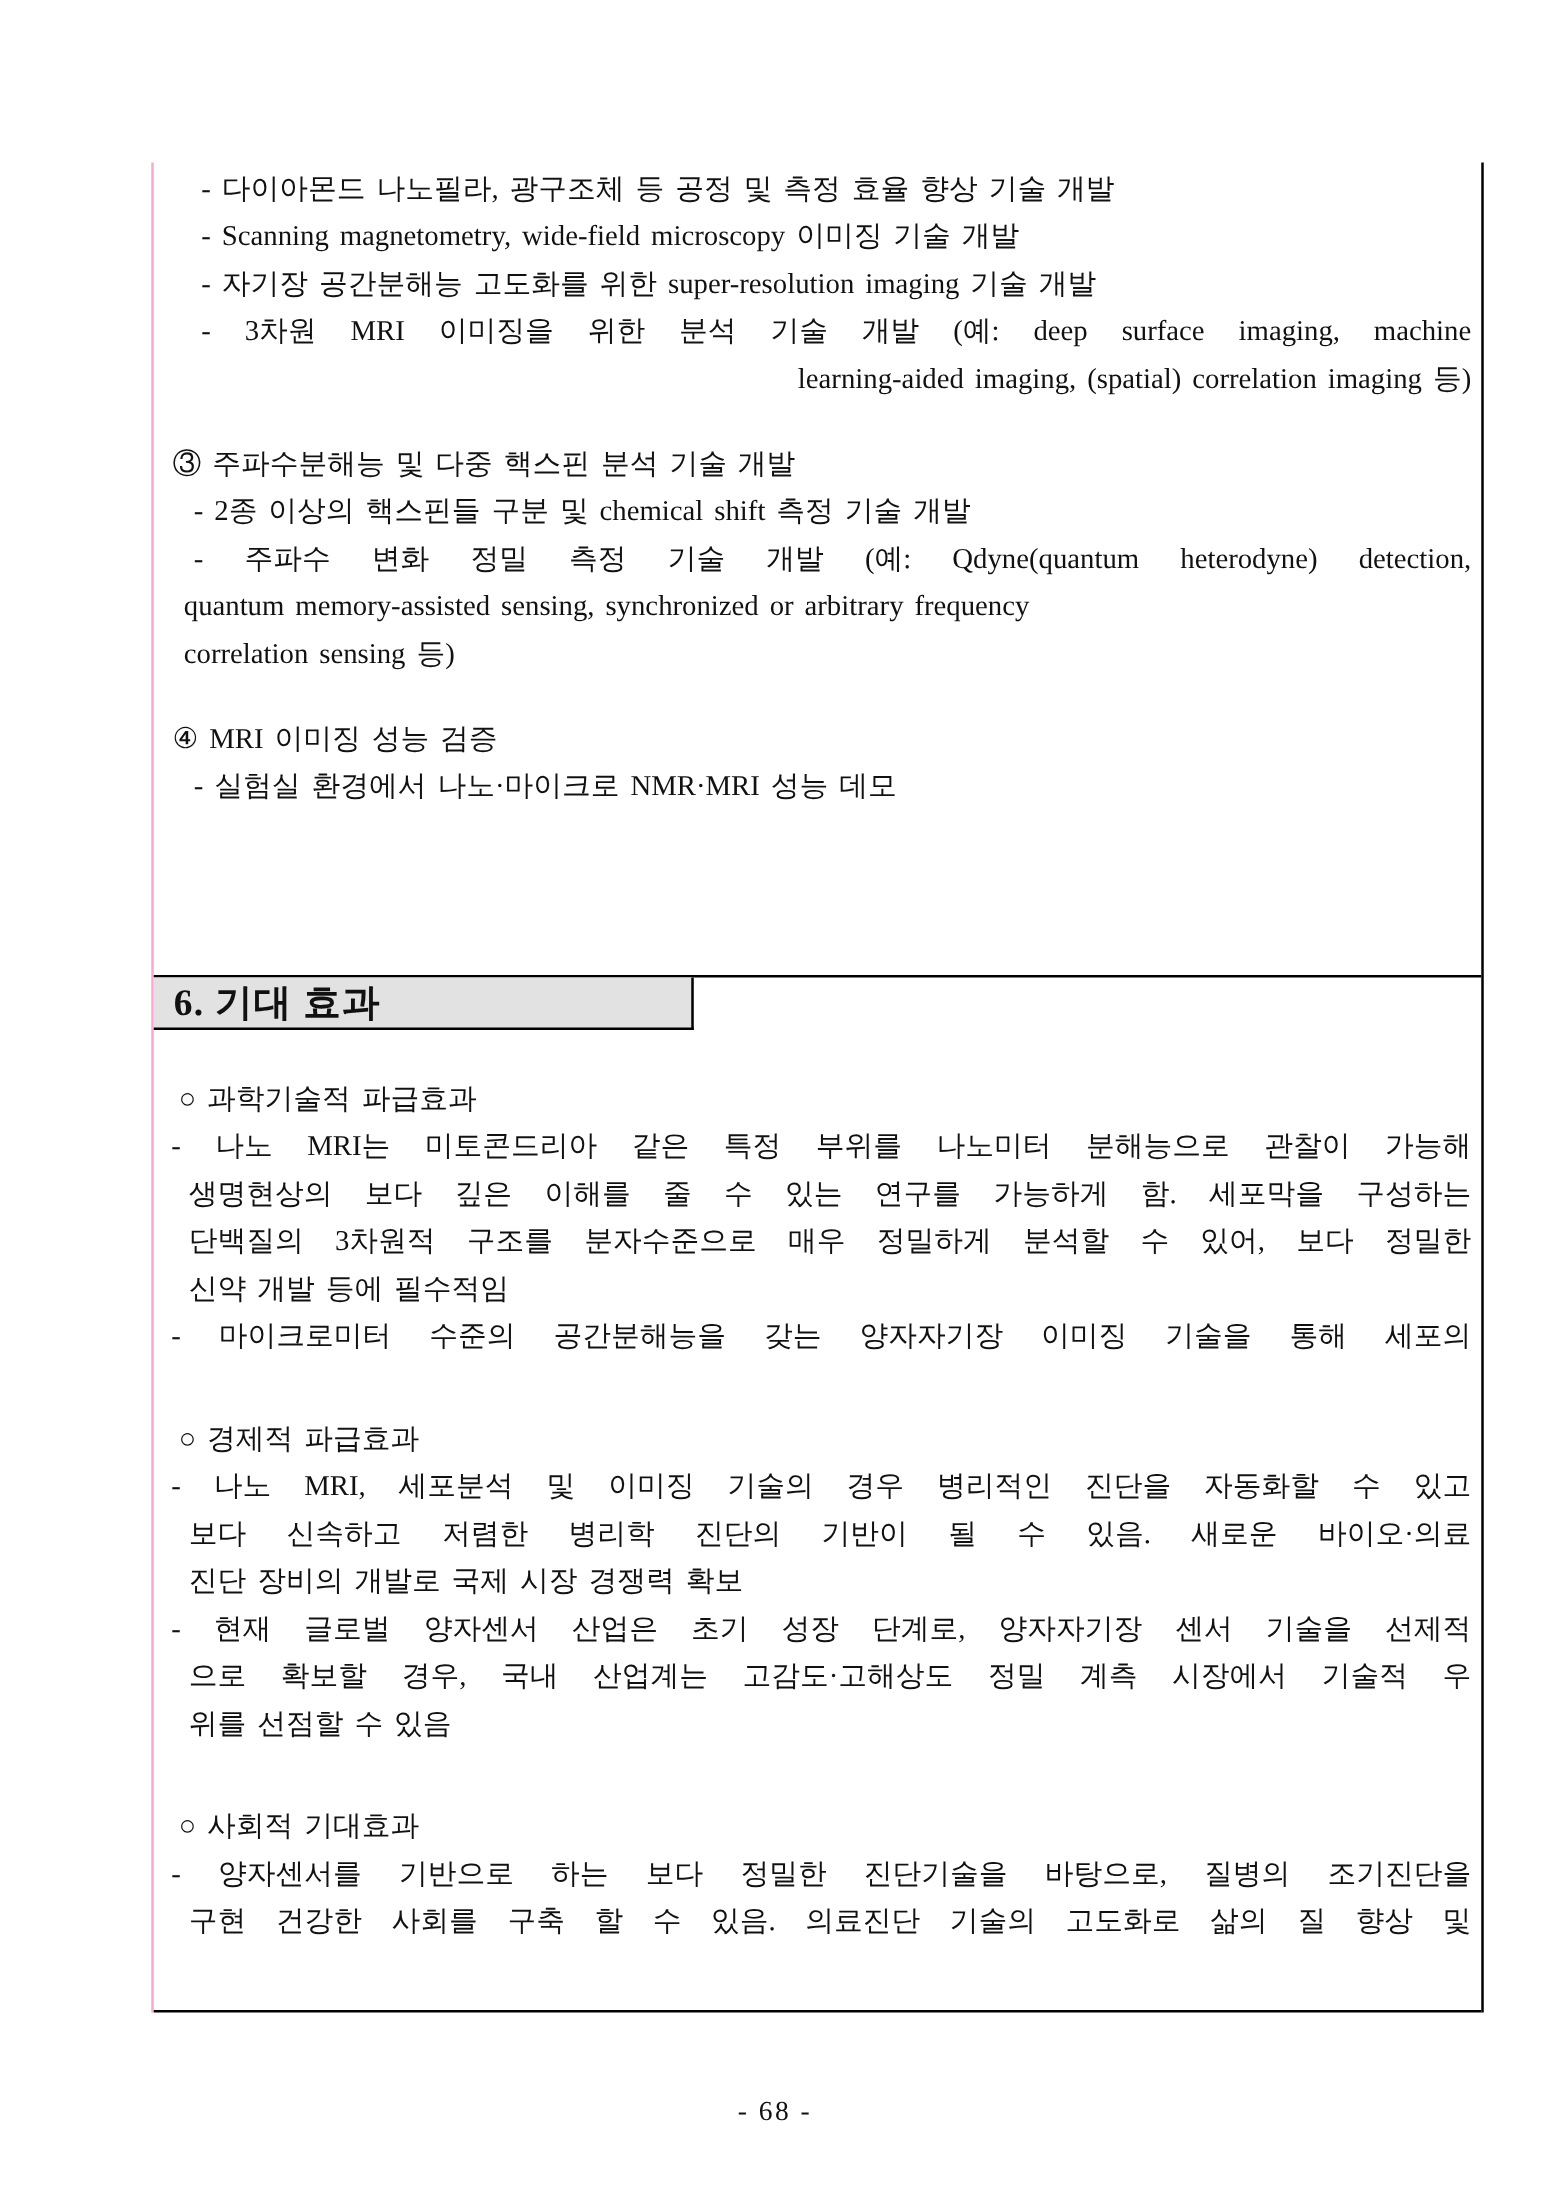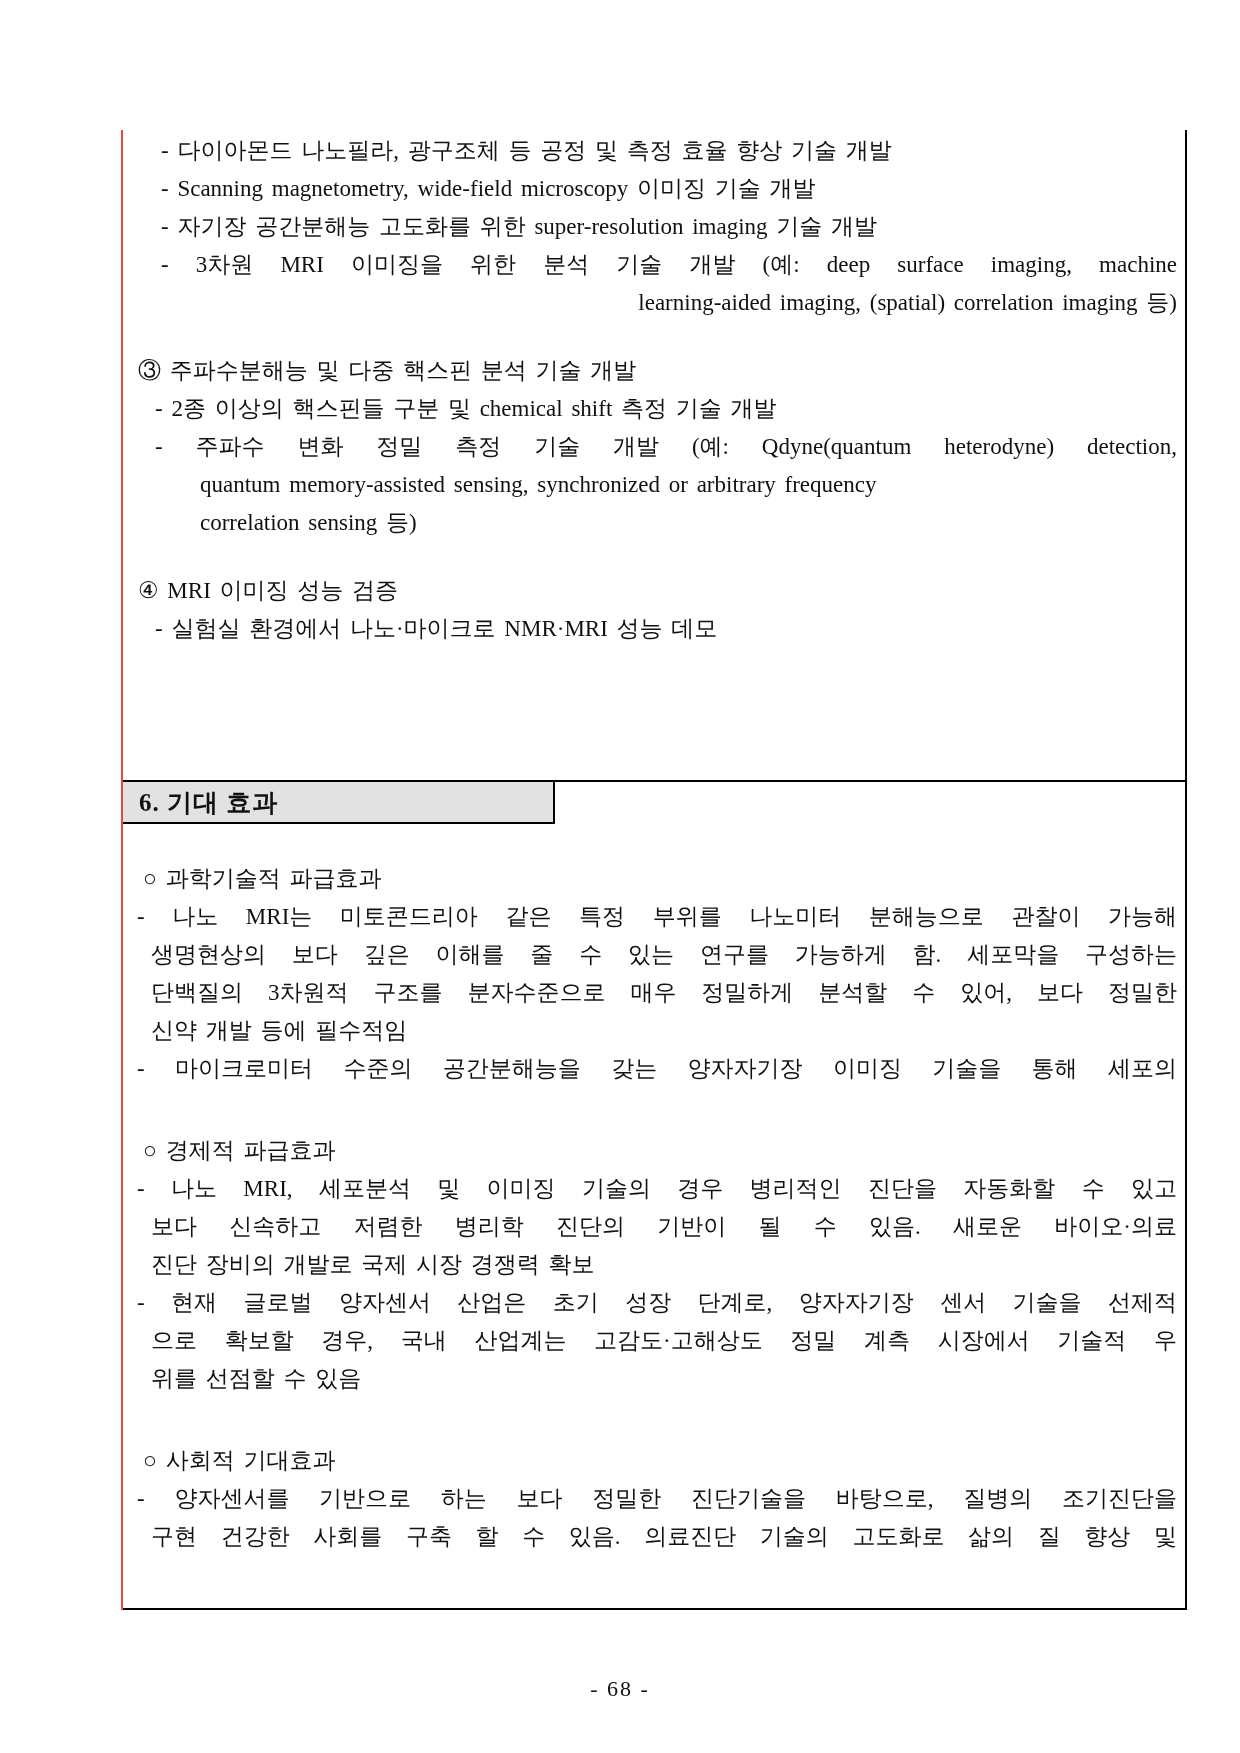--- a/index.html
+++ b/index.html
@@ -10,21 +10,21 @@
     background: #ffffff;
     font-family: "Liberation Serif", "DejaVu Serif", serif;
     color: #111111;
     overflow: hidden;
   }
   .doc {
     position: absolute;
     left: 121px;
     top: 130px;
     width: 1066px;
-    border-left: 2px solid #ef4444;
+    border-left: 2px solid #f9a8d4;
     border-right: 2px solid #000;
     box-sizing: border-box;
   }
   .cell-top {
     height: 650px;
     box-sizing: border-box;
     padding: 2px 8px 0 0;
     overflow: hidden;
   }
   .header-row {
@@ -40,21 +40,21 @@
     width: 432px;
     height: 42px;
     box-sizing: border-box;
     background: #e2e2e2;
     border-right: 2px solid #000;
     border-bottom: 2px solid #000;
     display: flex;
     align-items: center;
     padding-left: 16px;
     font-weight: bold;
-    font-size: 25px;
+    font-size: 30px;
     letter-spacing: 1px;
   }
   .cell-bottom {
     height: 788px;
     box-sizing: border-box;
     border-bottom: 2px solid #000;
     padding: 38px 8px 0 0;
     overflow: hidden;
   }
   .ln {
@@ -67,21 +67,21 @@
   .ln.just {
     white-space: normal;
     text-align: justify;
     text-align-last: justify;
   }
   
   .dash1 { padding-left: 38px; }
   .cont1 { padding-left: 64px; text-align: right; }
   .num   { padding-left: 15px; }
   .dash2 { padding-left: 32px; }
-  .cont2 { padding-left: 77px; }
+  .cont2 { padding-left: 24px; }
   
   .circ  { padding-left: 20px; }
   .dash3 { padding-left: 14px; }
   .cont3 { padding-left: 28px; }
   .cell-top .gap { margin-top: 30px; }
   .cell-bottom .gap { margin-top: 44px; }
   .page-number {
     position: absolute;
     left: 0;
     right: 0;

